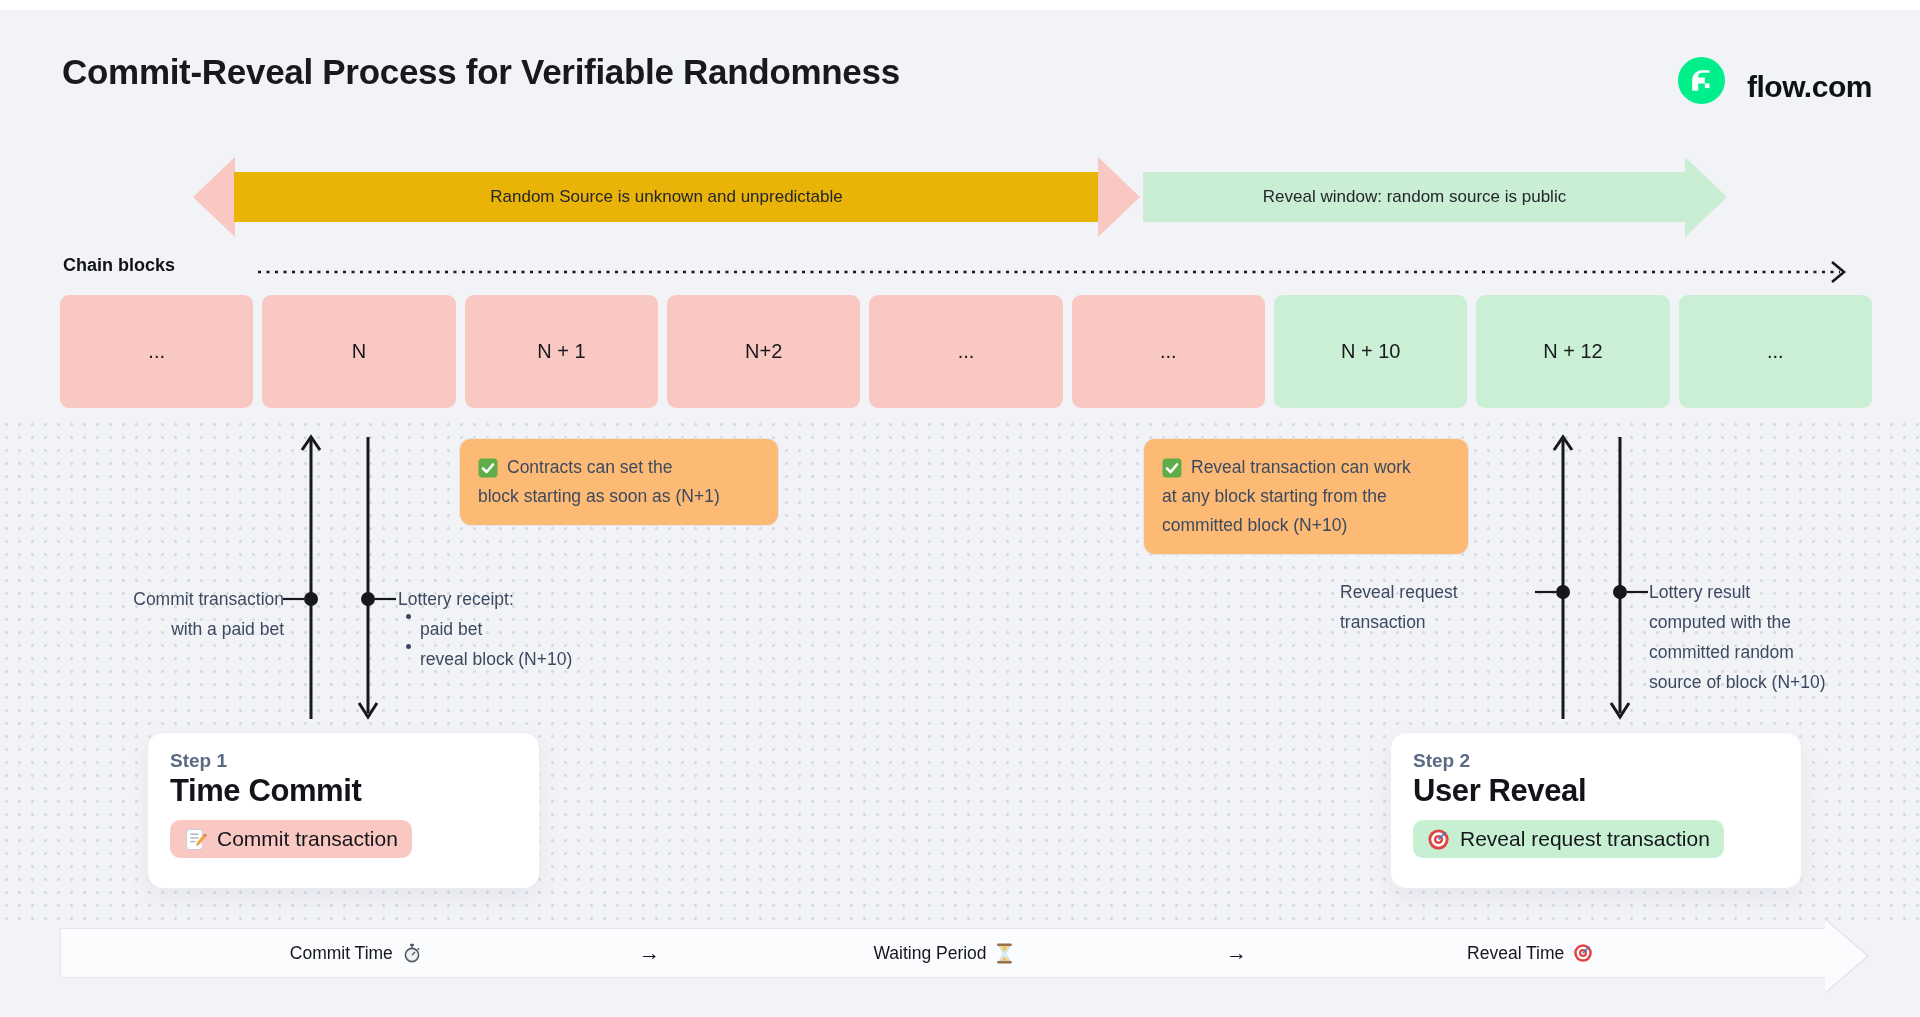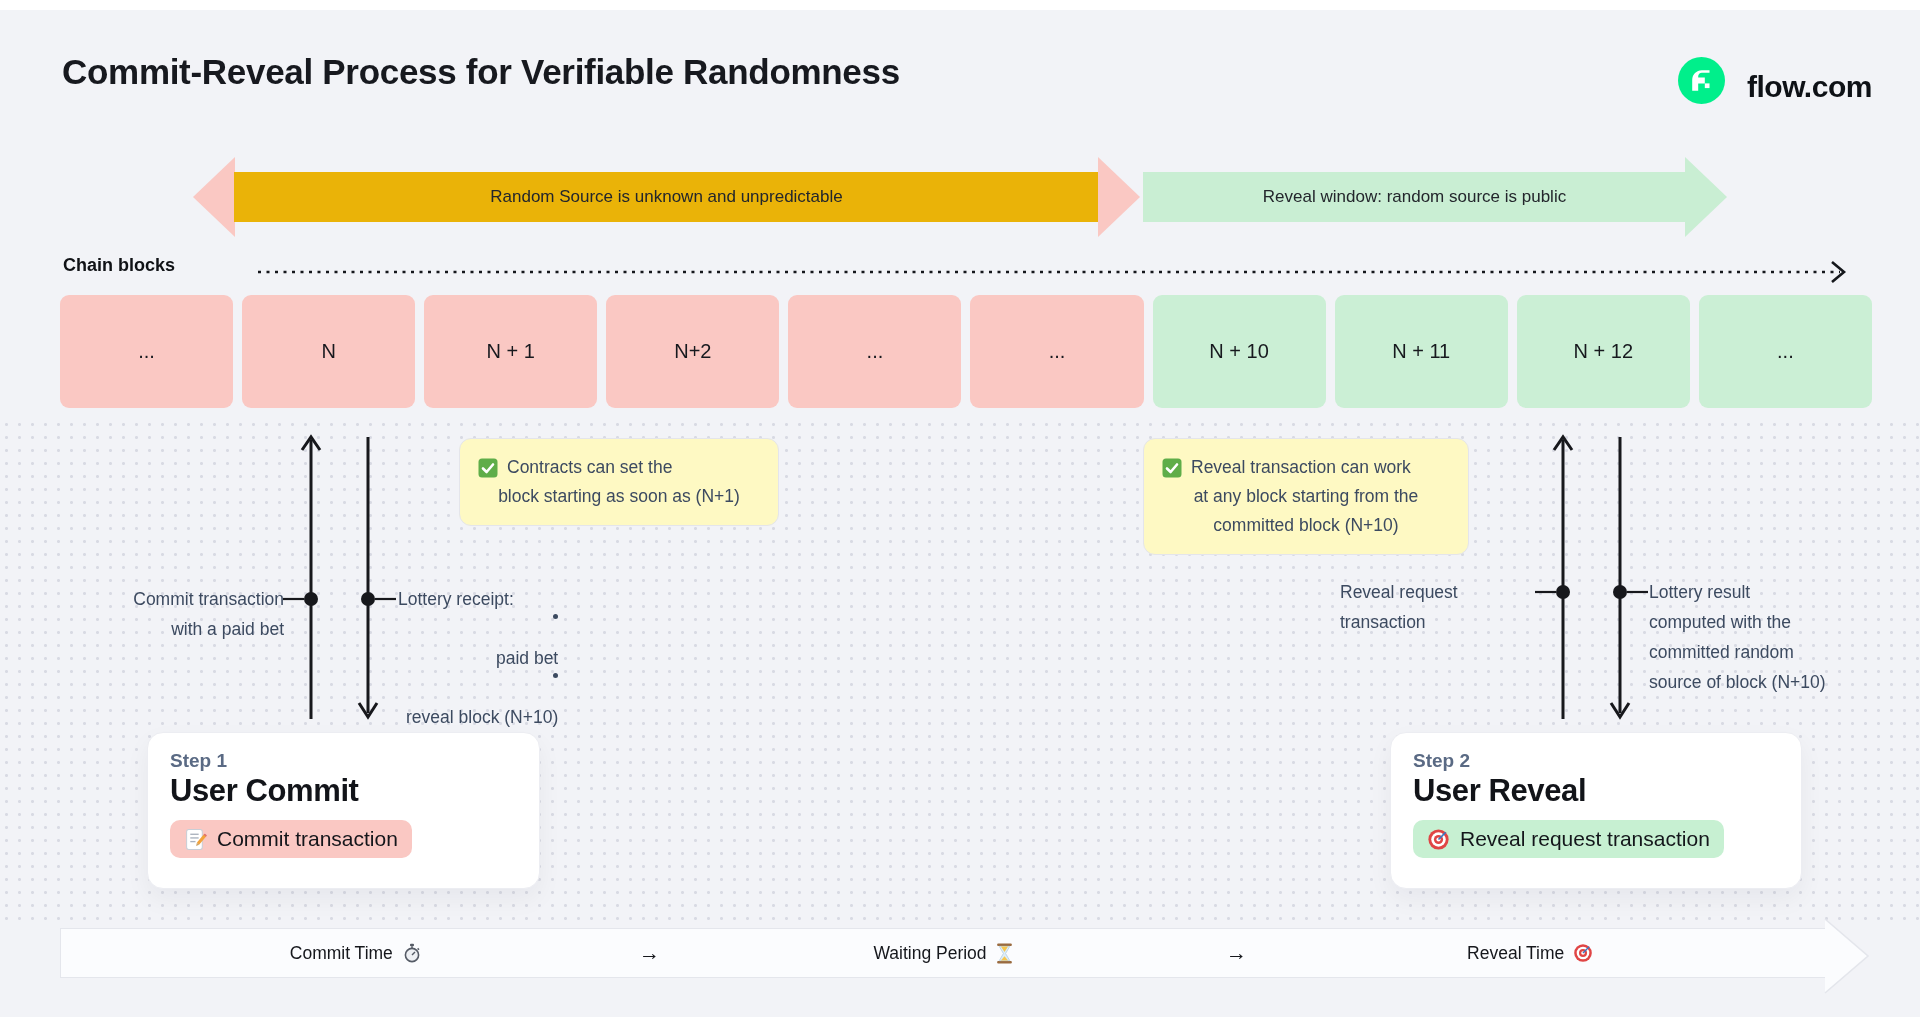--- a/index.html
+++ b/index.html
@@ -35,31 +35,31 @@
   .chain-label{position:absolute;left:63px;top:255px;font-size:18px;font-weight:700;color:#101216;}
 
   
   .blocks-row{position:absolute;left:60px;top:295px;width:1812px;height:113px;display:flex;gap:9px;}
   .block{flex:1;border-radius:9px;display:flex;align-items:center;justify-content:center;
          font-size:20px;color:#17191E;}
   .tone-red{background:#FAC8C3;}
   .tone-green{background:#CBEFD5;}
 
   
-  .note{position:absolute;top:438px;background:#fef9c3;border:1px solid #E4E5EB;border-radius:12px;
-        padding:14px 18px;font-size:17.5px;line-height:29px;color:#3C4A60;box-sizing:border-box;text-align:center;}
+  .note{position:absolute;top:438px;background:#fdba74;border:1px solid #E4E5EB;border-radius:12px;
+        padding:14px 18px;font-size:17.5px;line-height:29px;color:#3C4A60;box-sizing:border-box;}
   .note-commit{left:459px;width:320px;}
   .note-reveal{left:1143px;width:326px;}
   .note-line-first{display:flex;align-items:center;gap:9px;}
 
   
   .ann{position:absolute;font-size:17.5px;line-height:30px;color:#3C4A60;}
   .ann-commit-label{left:60px;top:584px;width:224px;text-align:right;}
   .ann-receipt{left:398px;top:584px;}
-  .ann-bullet{display:flex;align-items:flex-end;gap:24px;padding-left:8px;flex-direction:column;}
+  .ann-bullet{display:flex;align-items:flex-start;gap:9px;padding-left:8px;}
   .bdot{width:5px;height:5px;border-radius:50%;background:#3C4A60;flex:0 0 auto;}
   .ann-reveal-label{left:1340px;top:577px;width:196px;text-align:left;}
   .ann-result{left:1649px;top:577px;width:212px;}
 
   
   .card{position:absolute;top:732px;height:157px;background:#FFFFFF;border:1px solid #ECEDF2;
         border-radius:16px;box-shadow:0 10px 24px rgba(20,24,38,0.05);padding:17px 22px;box-sizing:border-box;}
   .card-commit{left:147px;width:393px;}
   .card-reveal{left:1390px;width:412px;}
   .eyebrow{font-size:19px;font-weight:700;color:#5A6A84;}
@@ -129,23 +129,20 @@
     <div class="block tone-red">
         <span>...</span>
       </div>
     <div class="block tone-red">
         <span>...</span>
       </div>
     <div class="block tone-green">
         <span>N + 10</span>
       </div>
     <div class="block tone-green">
-        <span>N + 11</span>
-      </div>
-    <div class="block tone-green">
         <span>N + 12</span>
       </div>
     <div class="block tone-green">
         <span>...</span>
       </div>
   </div>
 
   <svg class="connector-layer" width="1920" height="1017" viewBox="0 0 1920 1017">
     <g>
       <line x1="258" y1="272" x2="1840" y2="272" stroke="#15171C" stroke-width="2.6" stroke-dasharray="3 5.5"></line>
@@ -226,21 +223,21 @@
   </div>
   <div class="ann ann-result">
     <div>Lottery result</div>
     <div>computed with the</div>
     <div>committed random</div>
     <div>source of block (N+10)</div>
   </div>
 
   <div class="card card-commit">
     <div class="eyebrow">Step 1</div>
-    <div class="card-title">User Commit</div>
+    <div class="card-title">Time Commit</div>
     <div class="pill pill-commit">
       <svg width="23" height="23" viewBox="0 0 22 22">
         <rect x="2.5" y="1.5" width="15" height="19" rx="2" fill="#FFFFFF" stroke="#C9CED6" stroke-width="1"></rect>
         <line x1="6" y1="6" x2="14" y2="6" stroke="#AAB2BD" stroke-width="1.3"></line>
         <line x1="6" y1="9.5" x2="14" y2="9.5" stroke="#AAB2BD" stroke-width="1.3"></line>
         <line x1="6" y1="13" x2="11" y2="13" stroke="#AAB2BD" stroke-width="1.3"></line>
         <g transform="rotate(40 15 13)">
           <rect x="13.6" y="4" width="3" height="2.2" rx="0.6" fill="#E2726B"></rect>
           <rect x="13.6" y="5.6" width="3" height="9.9" rx="0.4" fill="#F2A33C"></rect>
           <path d="M13.6 15.5 h3 l-1.5 3 z" fill="#CAA36B"></path>

